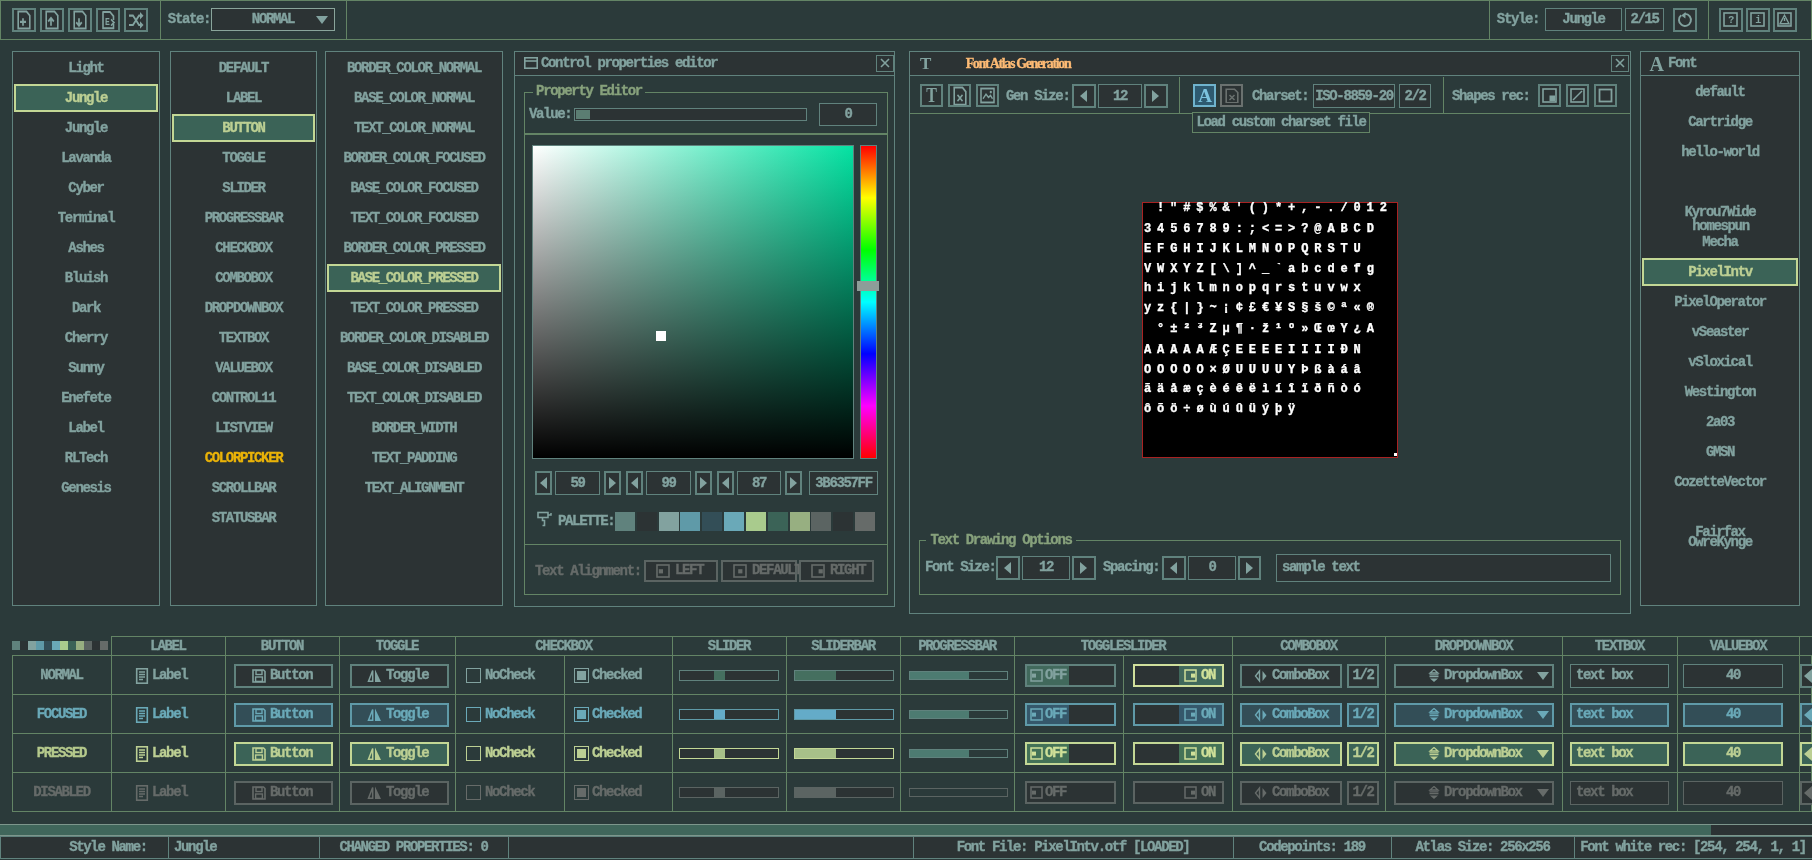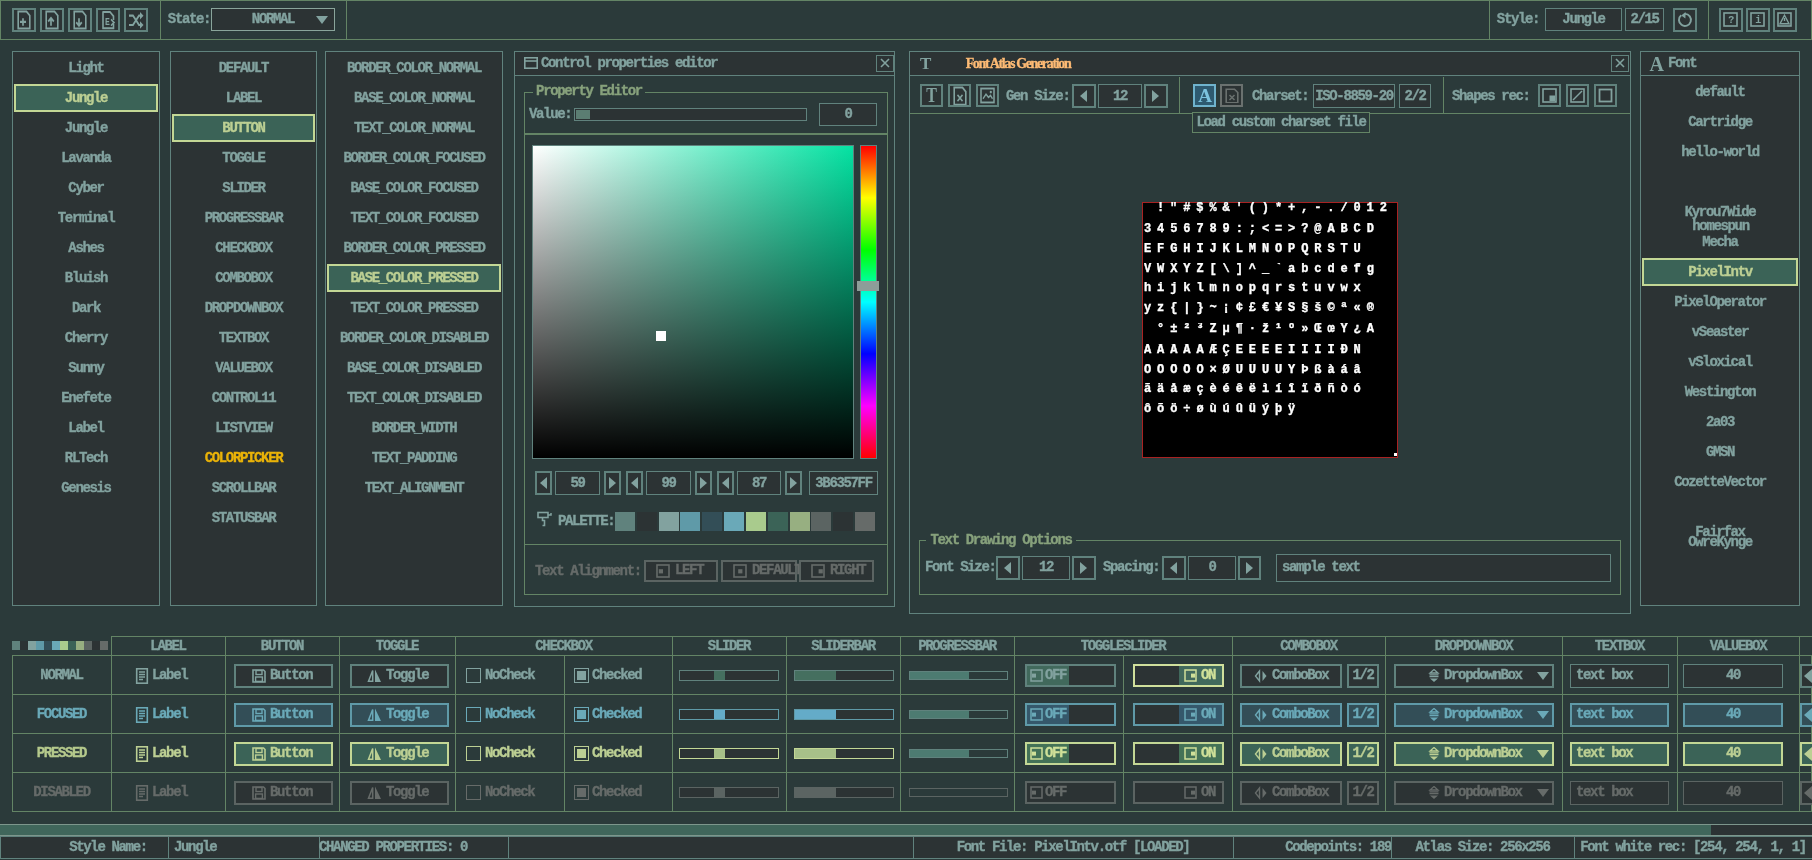--- a/index.html
+++ b/index.html
@@ -638,21 +638,21 @@
 <div class="a" style="left:1683px;top:786px;width:100px;height:13px;line-height:13px;text-align:center;color:#666b69;">40</div>
 <div class="a" style="left:1800px;top:781px;width:12px;height:24px;border:2px solid #5b6462;border-right:0;background:#2c3334;overflow:hidden"></div>
 <div class="a" style="left:1804px;top:786px;width:0;height:0;border-top:7px solid transparent;border-bottom:7px solid transparent;border-right:8px solid #666b69"></div>
 <div class="a" style="left:0px;top:824px;width:1812px;height:12px;background:#2c3334;border-top:1px solid #7d968c;border-bottom:1px solid #7d968c"></div>
 <div class="a" style="left:0px;top:825px;width:1711px;height:10px;background:#40665b"></div>
 <div class="a" style="left:0px;top:836px;width:169px;height:23px;border:1px solid #60827d;background:#2c3334;"></div>
 <div class="a" style="left:28px;top:841px;width:160px;height:13px;line-height:13px;text-align:center;color:#82a29f;">Style Name:</div>
 <div class="a" style="left:168px;top:836px;width:152px;height:23px;border:1px solid #60827d;background:#2c3334;"></div>
 <div class="a" style="left:174px;top:841px;width:143px;height:13px;line-height:13px;text-align:left;color:#82a29f;">Jungle</div>
 <div class="a" style="left:319px;top:836px;width:190px;height:23px;border:1px solid #60827d;background:#2c3334;"></div>
-<div class="a" style="left:319px;top:841px;width:189px;height:13px;line-height:13px;text-align:left;color:#82a29f;">CHANGED PROPERTIES: 0</div>
+<div class="a" style="left:319px;top:841px;width:189px;height:13px;line-height:13px;text-align:center;color:#82a29f;">CHANGED PROPERTIES: 0</div>
 <div class="a" style="left:508px;top:836px;width:406px;height:23px;border:1px solid #60827d;background:#2c3334;"></div>
 <div class="a" style="left:913px;top:836px;width:321px;height:23px;border:1px solid #60827d;background:#2c3334;"></div>
 <div class="a" style="left:913px;top:841px;width:320px;height:13px;line-height:13px;text-align:center;color:#82a29f;">Font File: PixelIntv.otf [LOADED]</div>
 <div class="a" style="left:1233px;top:836px;width:159px;height:23px;border:1px solid #60827d;background:#2c3334;"></div>
-<div class="a" style="left:1233px;top:841px;width:158px;height:13px;line-height:13px;text-align:right;color:#82a29f;">Codepoints: 189</div>
+<div class="a" style="left:1233px;top:841px;width:158px;height:13px;line-height:13px;text-align:center;color:#82a29f;">Codepoints: 189</div>
 <div class="a" style="left:1391px;top:836px;width:184px;height:23px;border:1px solid #60827d;background:#2c3334;"></div>
 <div class="a" style="left:1391px;top:841px;width:183px;height:13px;line-height:13px;text-align:center;color:#82a29f;">Atlas Size: 256x256</div>
 <div class="a" style="left:1574px;top:836px;width:239px;height:23px;border:1px solid #60827d;background:#2c3334;"></div>
 <div class="a" style="left:1574px;top:841px;width:238px;height:13px;line-height:13px;text-align:center;color:#82a29f;">Font white rec: [254, 254, 1, 1]</div>
 </body></html>

